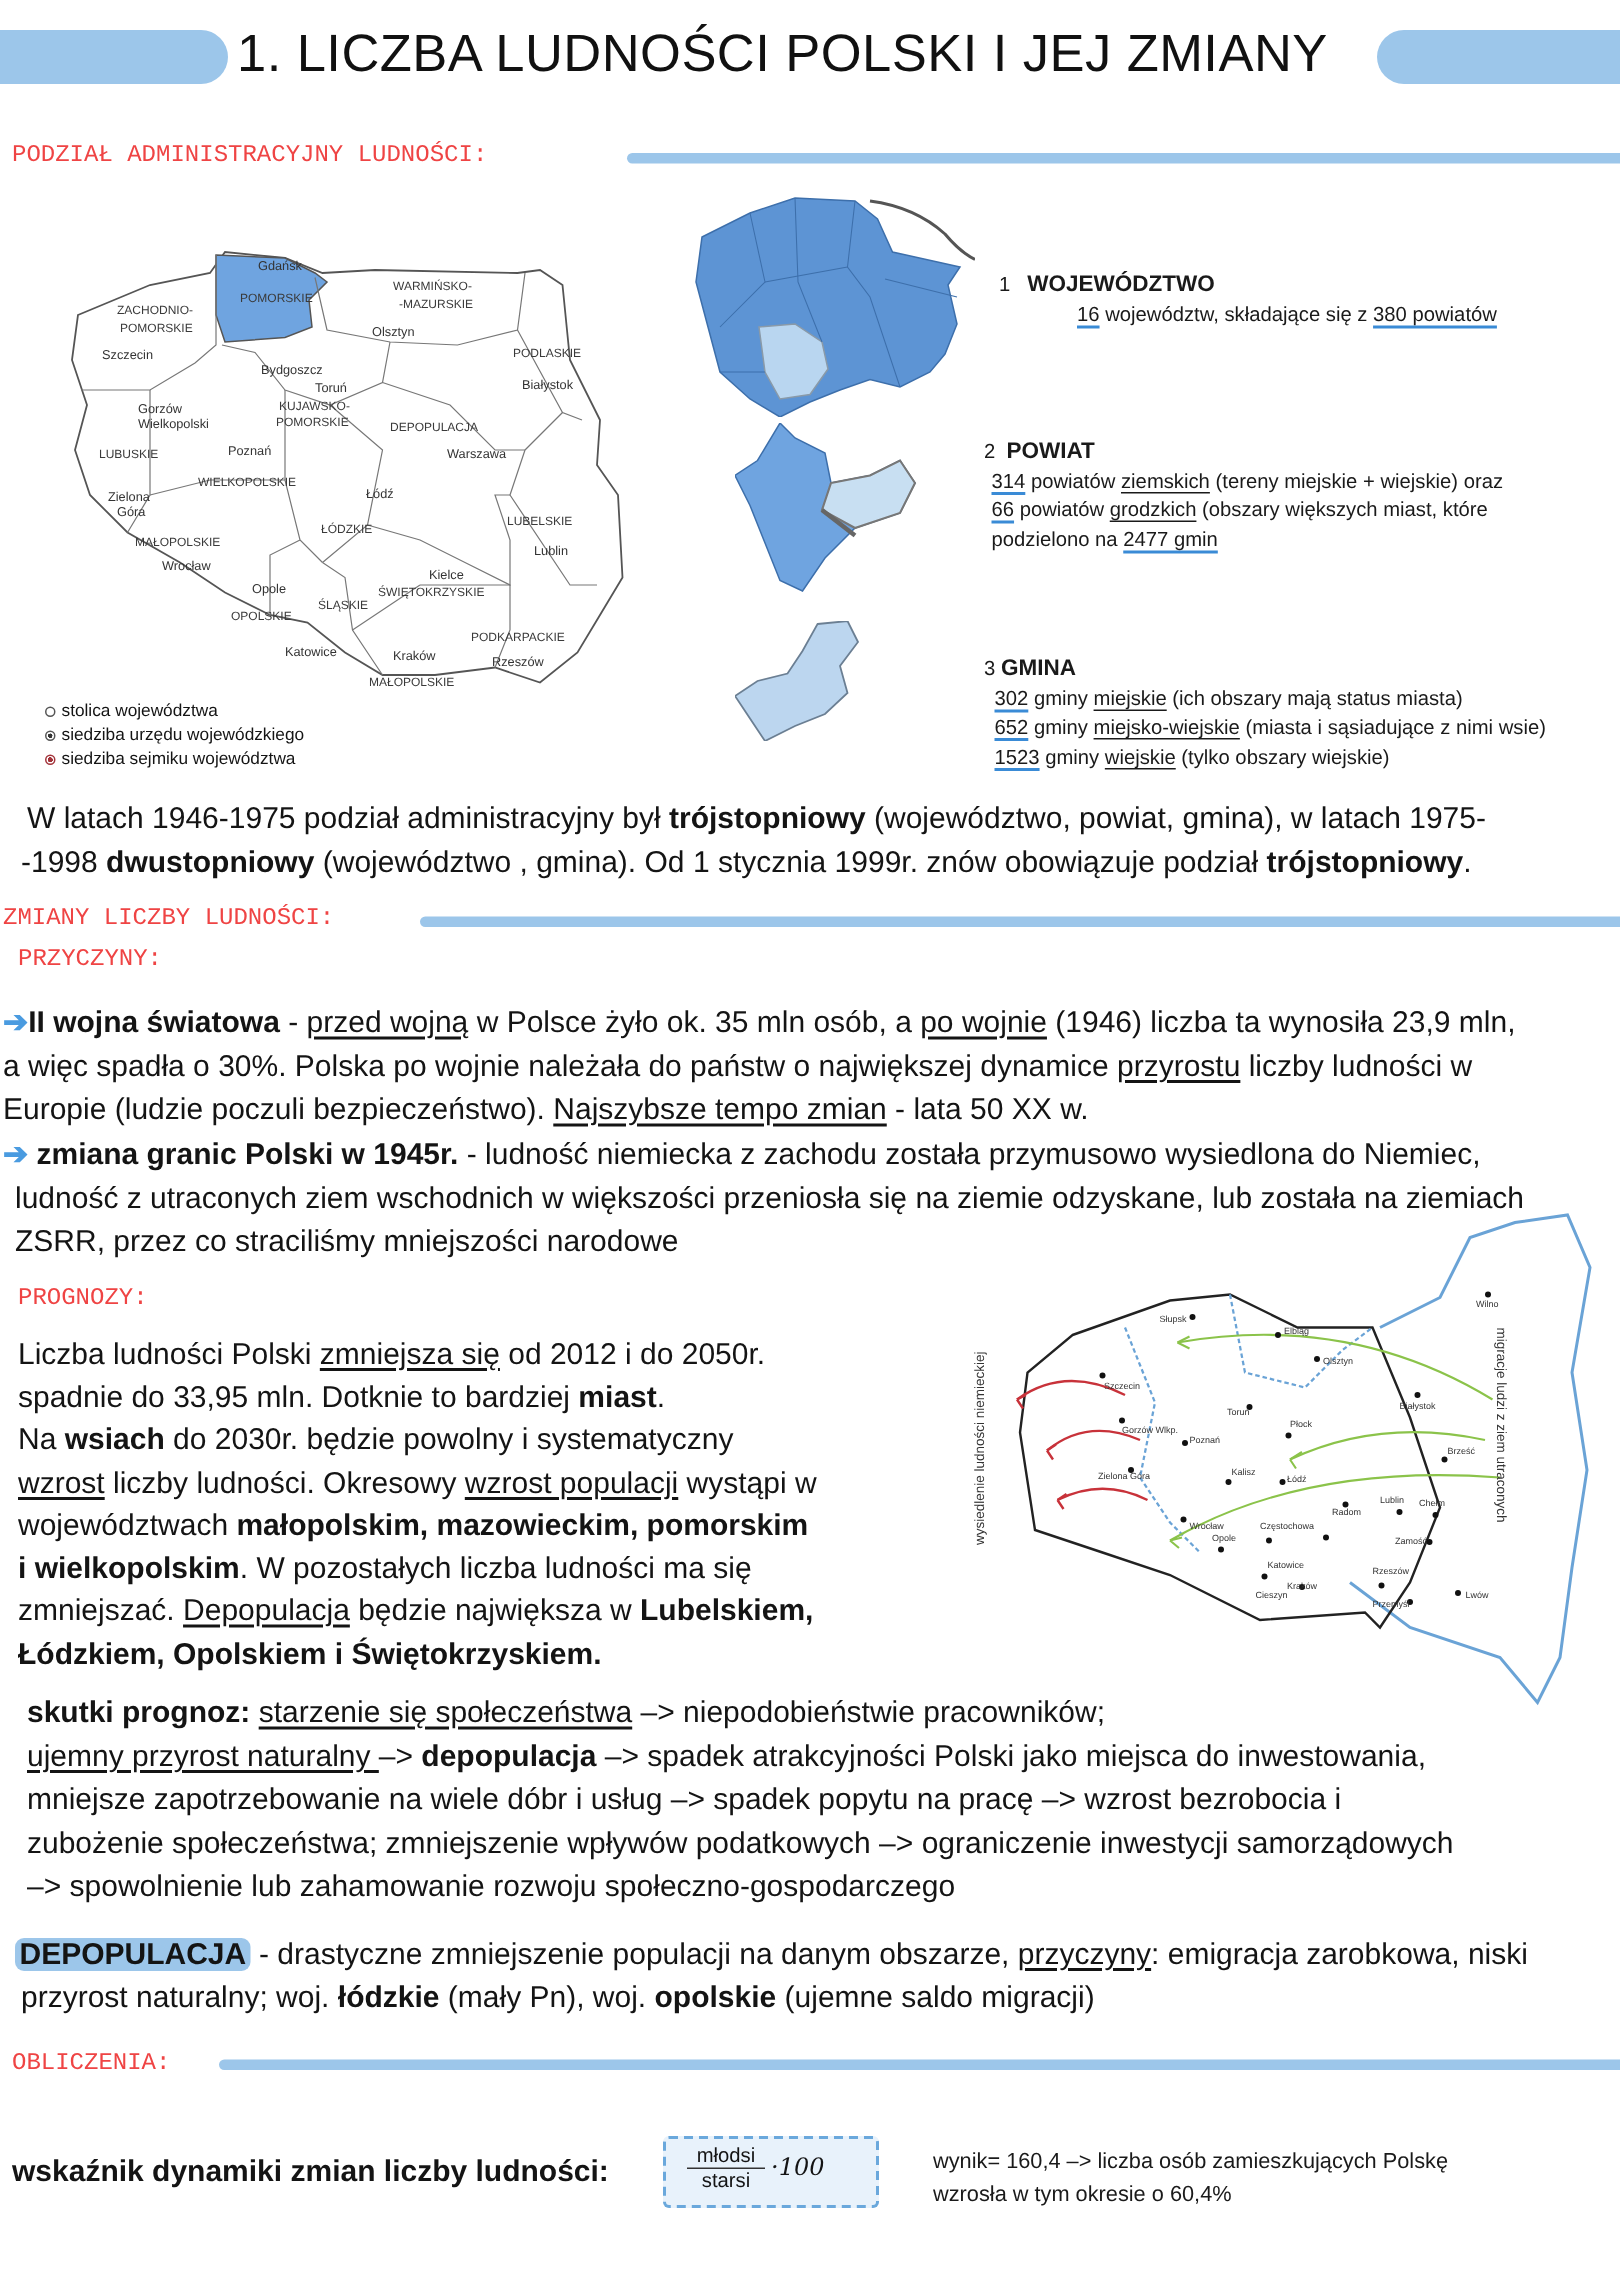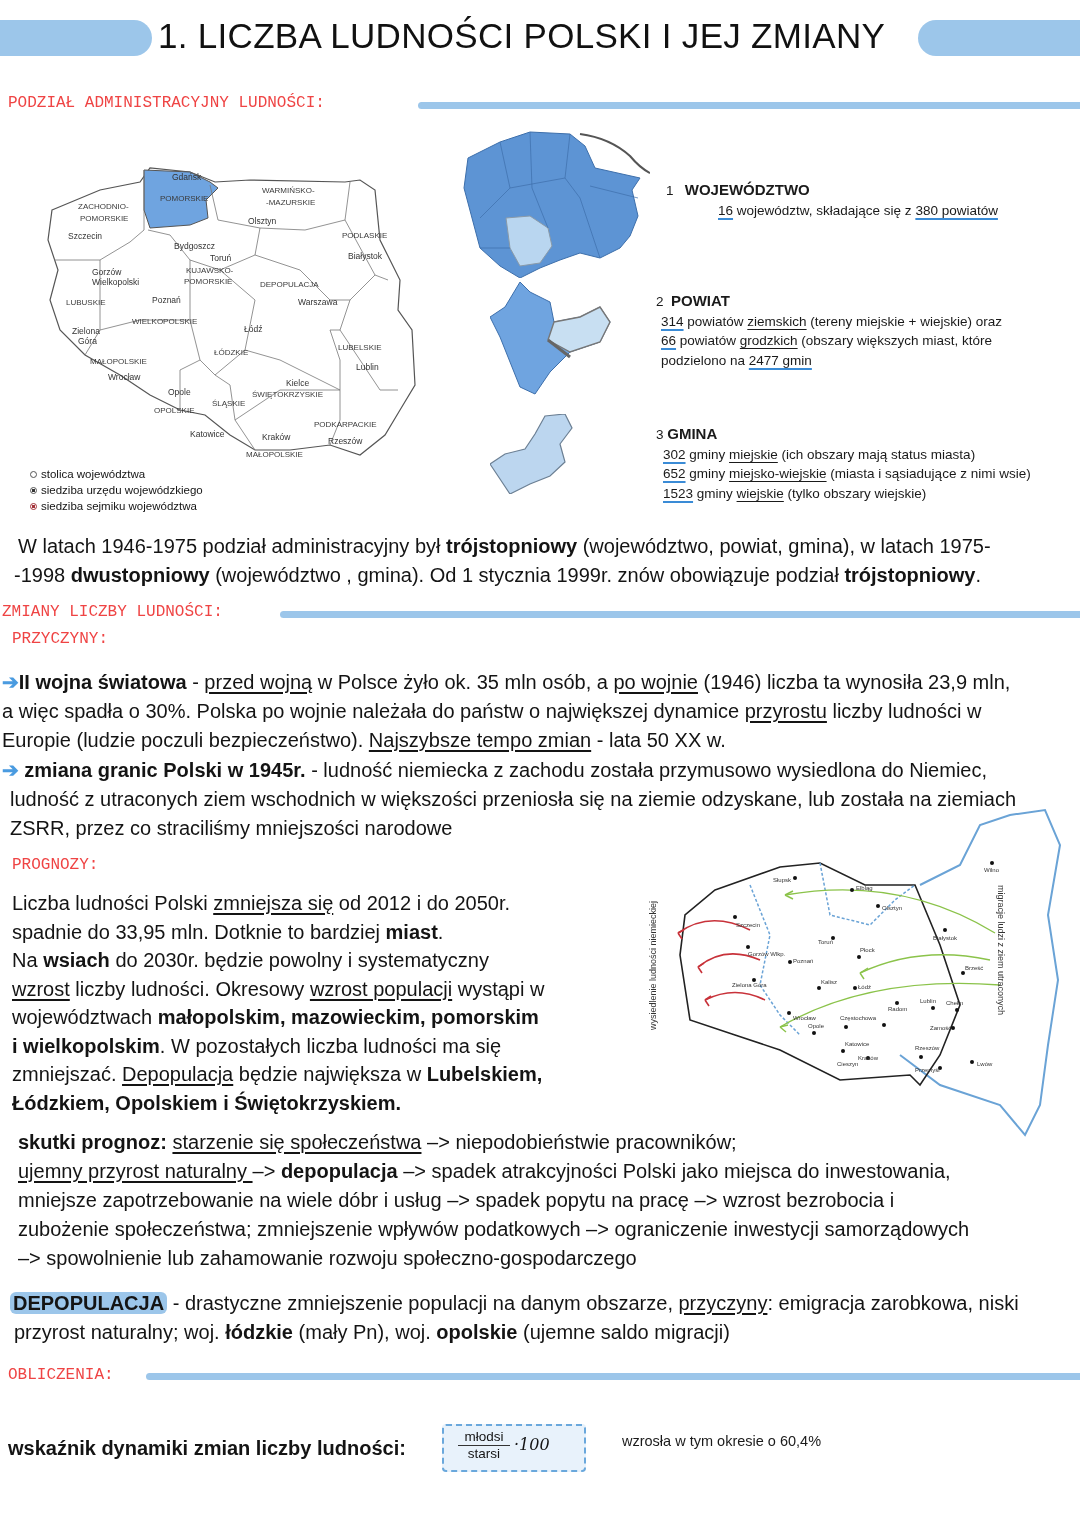--- a/index.html
+++ b/index.html
@@ -152,21 +152,21 @@
   <div style="padding-left:6px;margin-left:46px;"><span class="ub">16</span><span> województw, składające się z </span><span class="ub">380 powiatów</span></div>
 </div>
 
 <div class="small" style="left:656px; top:291px;">
   <div><span>2</span>&nbsp;&nbsp;<span class="lvl-head">POWIAT</span></div>
   <div style="padding-left:5px;"><span class="ub">314</span><span> powiatów </span><span class="u">ziemskich</span><span> (tereny miejskie + wiejskie) oraz</span></div>
   <div style="padding-left:5px;"><span class="ub">66</span><span> powiatów </span><span class="u">grodzkich</span><span> (obszary większych miast, które</span></div>
   <div style="padding-left:5px;"><span>podzielono na </span><span class="ub">2477 gmin</span></div>
 </div>
 
-<div class="small" style="left:656px; top:424px;">
+<div class="small" style="left:656px; top:436px;">
   <div><span>3</span>&nbsp;<span class="lvl-head">GMINA</span></div>
   <div style="padding-left:7px;"><span class="ub">302</span><span> gminy </span><span class="u">miejskie</span><span> (ich obszary mają status miasta)</span></div>
   <div style="padding-left:7px;"><span class="ub">652</span><span> gminy </span><span class="u">miejsko-wiejskie</span><span> (miasta i sąsiadujące z nimi wsie)</span></div>
   <div style="padding-left:7px;"><span class="ub">1523</span><span> gminy </span><span class="u">wiejskie</span><span> (tylko obszary wiejskie)</span></div>
 </div>
 
 <div class="para" style="left:18px; top:532px; width:1060px;">
   <div><span>W latach 1946-1975 podział administracyjny był </span><b>trójstopniowy</b><span> (województwo, powiat, gmina), w latach 1975-</span></div>
   <div style="margin-left:-4px;"><span>-1998 </span><b>dwustopniowy</b><span> (województwo , gmina). Od 1 stycznia 1999r. znów obowiązuje podział </span><b>trójstopniowy</b><span>.</span></div>
 </div>
@@ -302,14 +302,15 @@
 
 <div class="formula">
   <div class="frac">
     <div class="num">młodsi</div>
     <div>starsi</div>
   </div>
   <div class="times">·100</div>
 </div>
 
 <div class="small" style="left:622px; top:1430px; font-size:14.5px; line-height:22px;">
+  <div>wynik= 160,4 –&gt; liczba osób zamieszkujących Polskę</div>
   <div>wzrosła w tym okresie o 60,4%</div>
 </div>
 
 </body></html>

